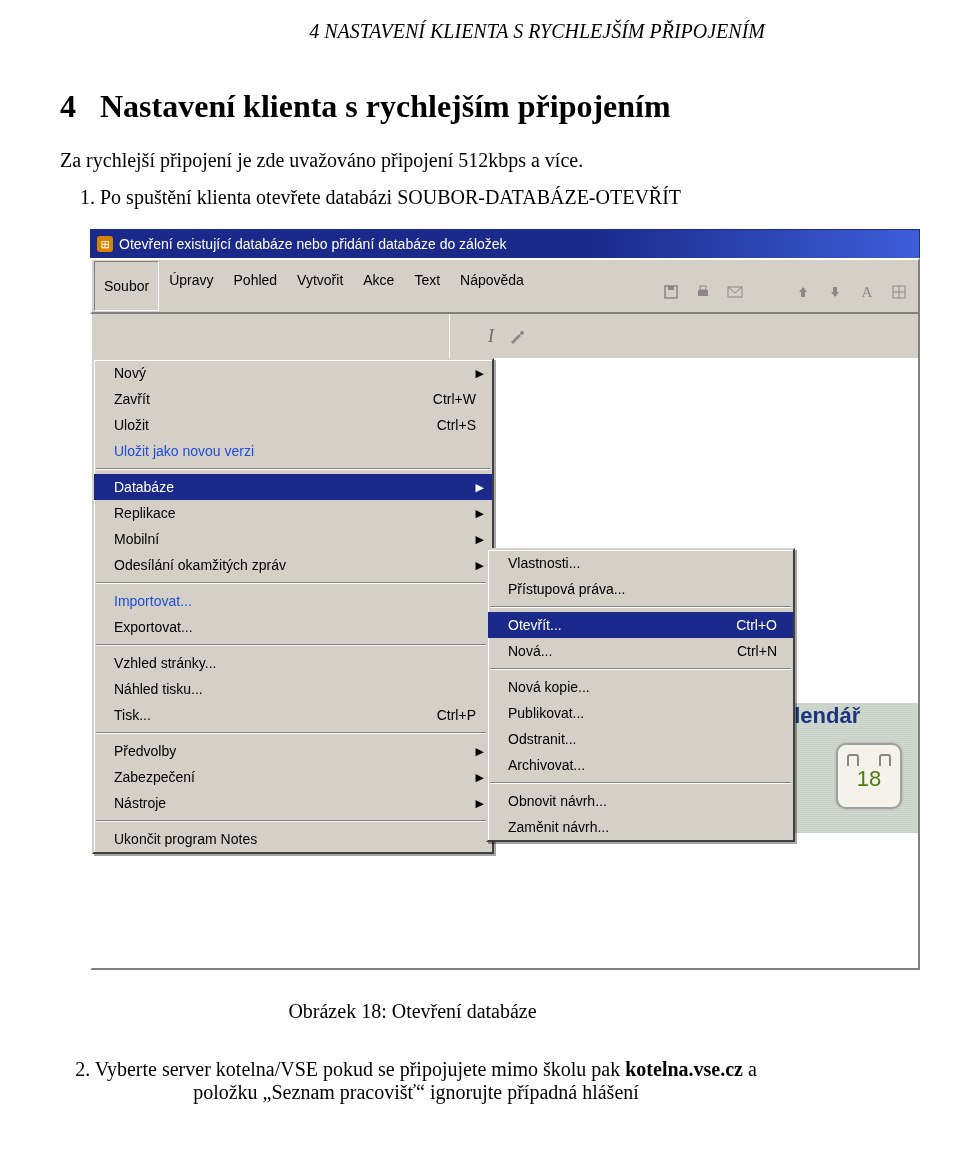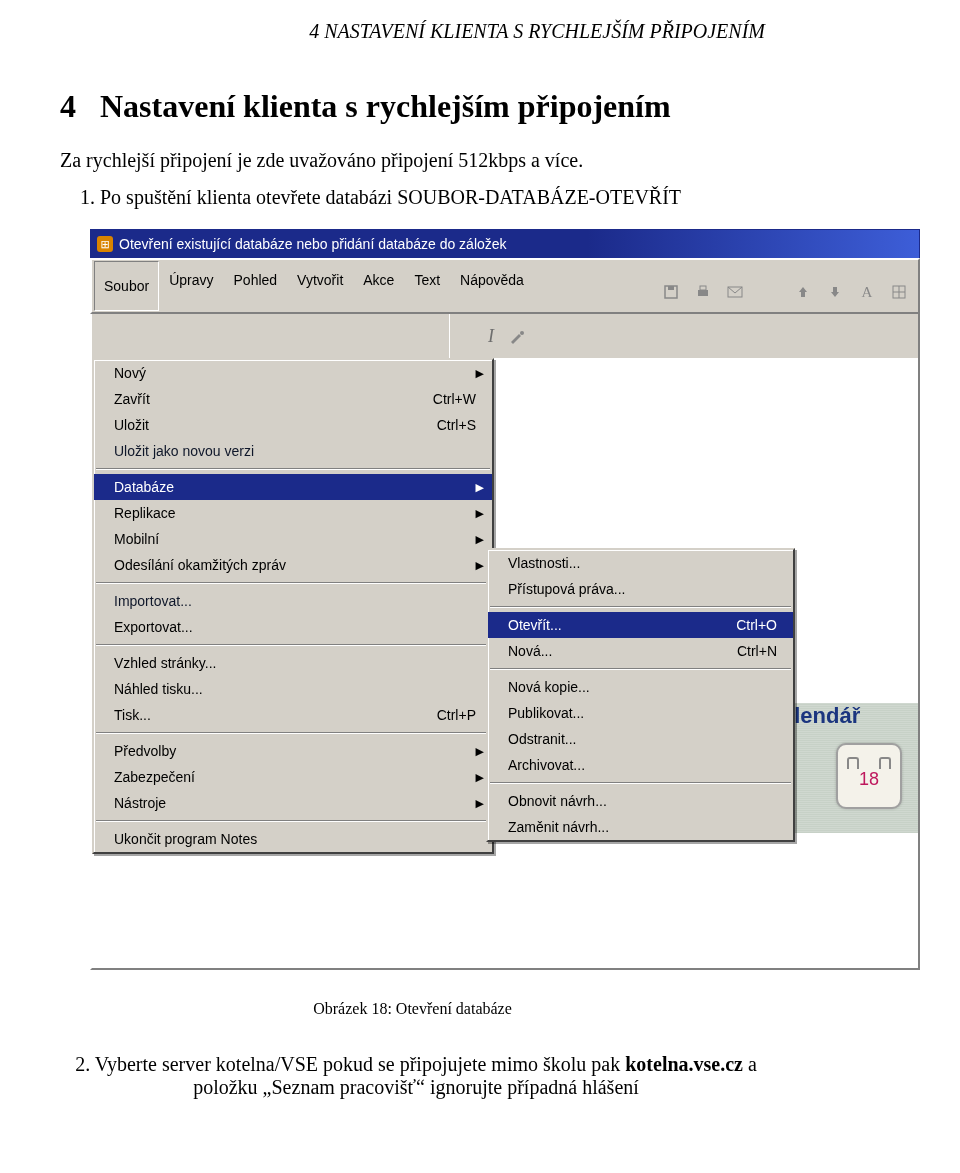--- a/index.html
+++ b/index.html
@@ -32,21 +32,21 @@
     line-height: 1.35;
   }
   .ordered-line {
     font-size: 20px;
     margin: 12px 0 20px 20px;
   }
   .figure-wrap {
     margin: 10px 0 5px 30px;
   }
   .caption {
-    font-size: 16px;
+    font-size: 20px;
     text-align: center;
     margin: 30px 0 35px 0;
   }
 
   
   .shot {
     width: 830px;
     font-family: Tahoma, Verdana, Arial, sans-serif;
     font-size: 14px;
     color: #000;
@@ -103,21 +103,21 @@
     background:#d4d0c8;
     border:2px solid #d4d0c8;
     border-right-color:#404040;border-bottom-color:#404040;
     box-shadow:inset 1px 1px 0 #fff, 2px 2px 0 rgba(0,0,0,.35);
   }
   .mi{
     display:flex;align-items:center;
     padding:3px 8px 3px 20px;height:20px;
     justify-content:space-between;
   }
-  .mi.disabled{color:#0f172a;}
+  .mi.disabled{color:#1d4ed8;}
   .mi .shortcut{color:inherit;padding-right:8px;}
   .mi .arrow{font-size:11px;color:#000;}
   .mi.hover{background:#1b2a8a;color:#fff;}
   .mi.hover .arrow{color:#fff;}
   .sep{height:0;margin:4px 2px;border-top:1px solid #808080;border-bottom:1px solid #fff;}
   .canvas{
     position:relative;height:610px;background:#fff;
     border-left:2px solid #fff;border-right:2px solid #808080;border-bottom:2px solid #808080;
     overflow:hidden;
   }
@@ -130,21 +130,21 @@
     color:#1b357f;font-weight:bold;font-size:22px;
     font-family:Tahoma,Arial,sans-serif;
   }
   .cal-icon{
     position:absolute;right:16px;top:385px;width:62px;height:62px;border:2px solid #a0a0a0;border-radius:10px;
     background:#f4f2ea;display:flex;flex-direction:column;align-items:center;justify-content:center;
     box-shadow:0 0 3px rgba(0,0,0,.2);
   }
   .cal-rings{display:flex;gap:20px;margin-top:-6px;}
   .cal-rings span{width:8px;height:10px;border:2px solid #888;border-bottom:none;border-radius:3px 3px 0 0;}
-  .cal-num{font-size:18px;color:#be185d;}\
+  .cal-num{font-size:22px;color:#4d7c0f;}\
   .left-icons{position:absolute;left:6px;bottom:8px;display:flex;flex-direction:column;gap:8px;}
   .licon{width:42px;height:36px;display:flex;align-items:center;justify-content:center;}
   .right-tool-icons{
     position:absolute;right:6px;top:-44px;height:44px;display:flex;align-items:center;gap:6px;color:#808080;
   }
   .ricon{width:24px;height:22px;border:1px solid #d4d0c8;display:flex;align-items:center;justify-content:center;}
   svg{display:block;}
 </style>
 </head>
 <body>

